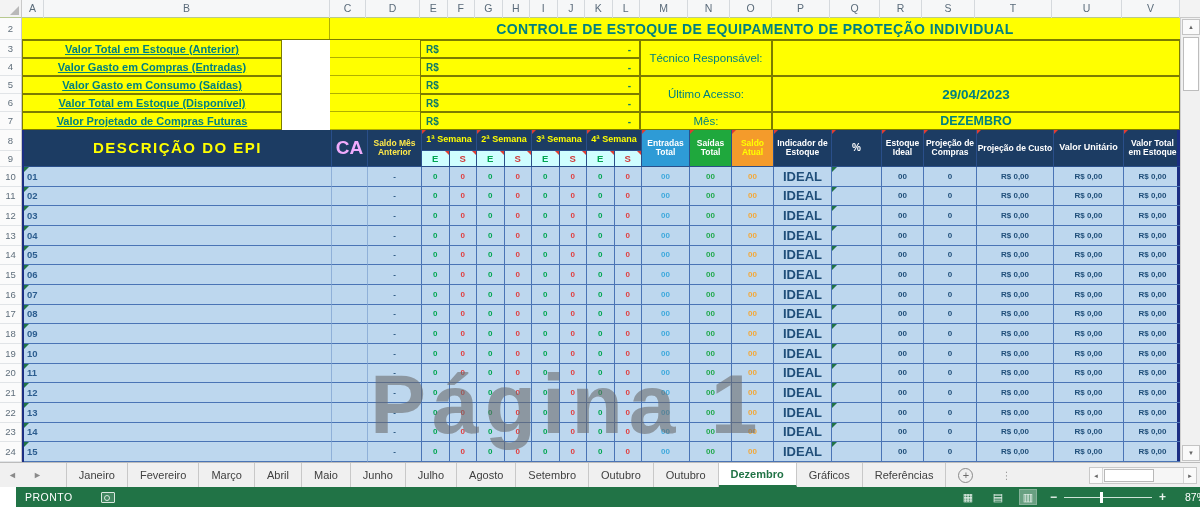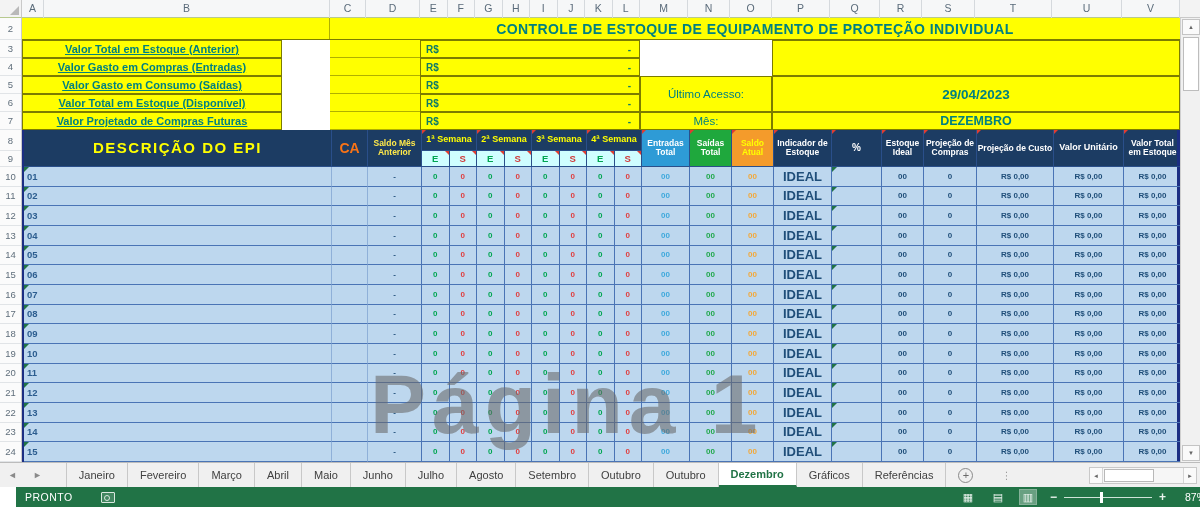--- a/index.html
+++ b/index.html
@@ -35,21 +35,21 @@
   .ilabel { font-size:11.5px; }
   .ival   { font-weight:700; }
 
   
   .hgrid { position:absolute; left:0; top:112px; width:1158px; height:37px; display:grid;
     grid-template-columns:22px 286px 36px 54px repeat(8,27.5px) 48px 42px 42px 58px 50px 42px 53px 77px 70px 58px;
     grid-template-rows:21px 16px; background:#1C3C63; border-left:2px solid #1b2e83; border-right:3px solid #1b2e83; }
   .hcell { position:relative; display:flex; align-items:center; justify-content:center; text-align:center;
     color:#fff; font-size:8.5px; font-weight:700; line-height:1.05; border-right:1px solid #2a4f8a; border-bottom:1px solid #2a4f8a; overflow:hidden; }
   .h-desc { grid-column:1/3; grid-row:1/3; color:#FFFF00; font-size:15px; letter-spacing:1.5px; }
-  .h-ca   { grid-column:3; grid-row:1/3; color:#f97316; font-size:14px; }
+  .h-ca   { grid-column:3; grid-row:1/3; color:#f0abfc; font-size:19px; }
   .h-saldo{ grid-column:4; grid-row:1/3; color:#FFE94A; padding:0 3px; }
   .h-week { color:#FFFF00; font-size:9px; }
   .h-es   { font-size:9.5px; }
   .es-e { background:#CFFEFF; color:#00A651; }
   .es-s { background:#CFFEFF; color:#D03A3A; }
   .h-m { grid-column:13; grid-row:1/3; background:#2E9BD6; }
   .h-n { grid-column:14; grid-row:1/3; background:#1FA83D; }
   .h-o { grid-column:15; grid-row:1/3; background:#F49B2B; color:#FFFF00; }
   .h-p { grid-column:16; grid-row:1/3; }
   .h-q { grid-column:17; grid-row:1/3; font-size:10px; }
@@ -208,20 +208,21 @@
     </div>
     <div class="srow" style="top:94px">
       <div class="slabel">Valor Projetado de Compras Futuras</div>
       <div class="sfill"></div>
       <div class="srs">
           <span>R$</span>
           <span>-</span>
         </div>
     </div>
 
+    <div class="ibox ilabel" style="left:618px;top:22px;width:132px;height:36px">Técnico Responsável:</div>
     <div class="ibox ival" style="left:750px;top:22px;width:408px;height:36px;font-size:12px"></div>
     <div class="ibox ilabel" style="left:618px;top:58px;width:132px;height:36px">Último Acesso:</div>
     <div class="ibox ival" style="left:750px;top:58px;width:408px;height:36px;font-size:13.5px">29/04/2023</div>
     <div class="ibox ilabel" style="left:618px;top:94px;width:132px;height:18px">Mês:</div>
     <div class="ibox ival" style="left:750px;top:94px;width:408px;height:18px;font-size:12.5px">DEZEMBRO</div>
 
     <div class="hgrid">
       <div class="hcell h-desc">DESCRIÇÃO DO EPI</div>
       <div class="hcell h-ca">CA</div>
       <div class="hcell h-saldo">Saldo Mês Anterior</div>

